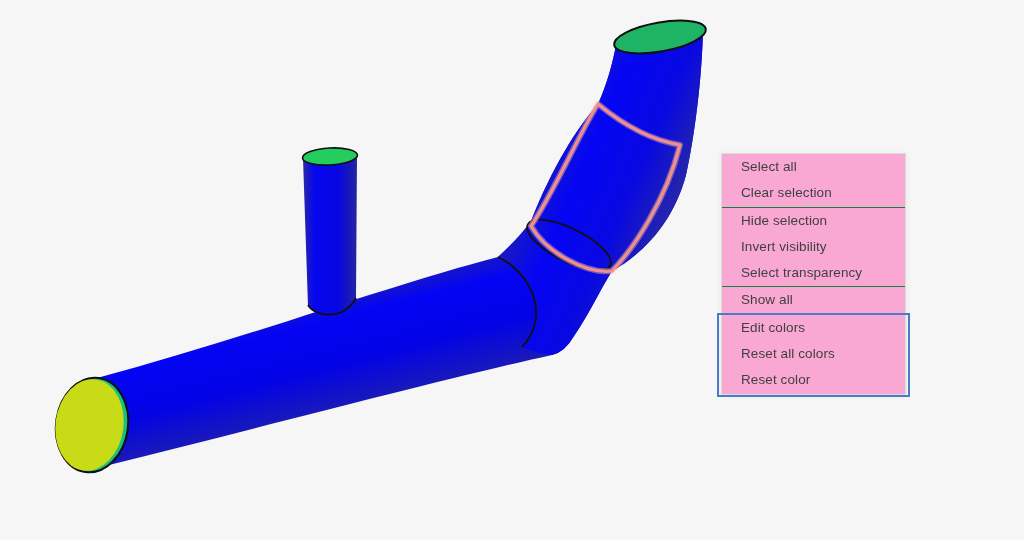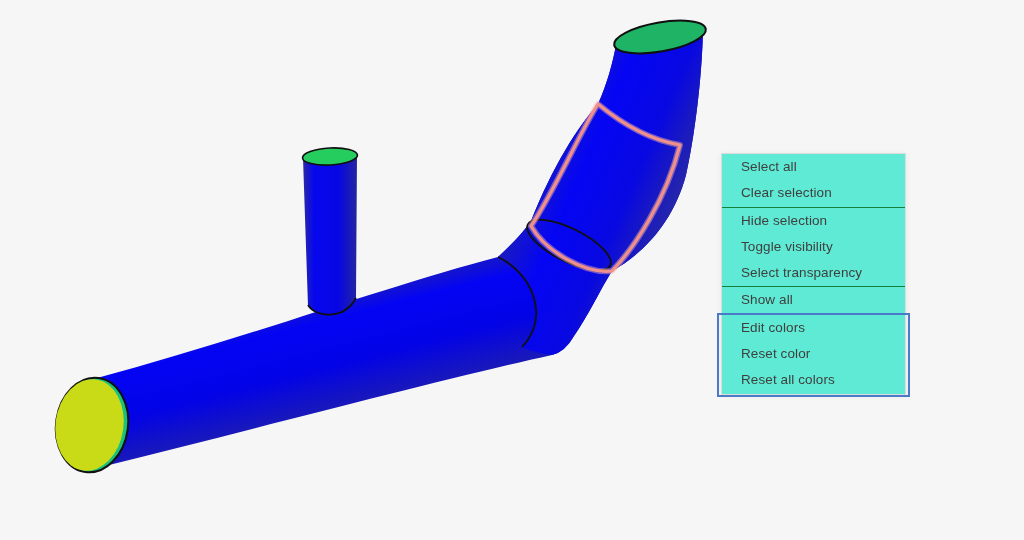--- a/index.html
+++ b/index.html
@@ -4,21 +4,21 @@
 <style>
   html,body{margin:0;padding:0;}
   body{
     width:1024px;height:540px;position:relative;overflow:hidden;
     background:var(--bg,#f7f6f6);
     font-family:"Liberation Sans",sans-serif;
   }
   #viewport{position:absolute;left:0;top:0;width:1024px;height:540px;}
   .menu{
     position:absolute;left:721px;top:153px;width:185px;box-sizing:border-box;
-    background:#5eead4;border:1px solid #dcdcdc;
+    background:#f9a8d4;border:1px solid #dcdcdc;
     box-shadow:0 1px 6px rgba(0,0,0,0.07);
     font-size:13.5px;color:var(--menu-text,#3f3f3f);
   }
   .group{position:relative;}
   .group + .group{border-top:1px solid #15803d;}
   .item{
     height:26.3px;line-height:26.3px;padding-left:19px;
     white-space:nowrap;cursor:pointer;letter-spacing:0.1px;
   }
   .highlight-box{
@@ -116,25 +116,25 @@
   </g>
 </svg>
 
 <div class="menu">
   <div class="group">
     <div class="item">Select all</div>
     <div class="item">Clear selection</div>
   </div>
   <div class="group">
     <div class="item">Hide selection</div>
-    <div class="item">Toggle visibility</div>
+    <div class="item">Invert visibility</div>
     <div class="item">Select transparency</div>
   </div>
   <div class="group">
     <div class="item">Show all</div>
   </div>
   <div class="group">
     <div class="highlight-box"></div>
     <div class="item">Edit colors</div>
+    <div class="item">Reset all colors</div>
     <div class="item">Reset color</div>
-    <div class="item">Reset all colors</div>
   </div>
 </div>
 
 </body></html>

